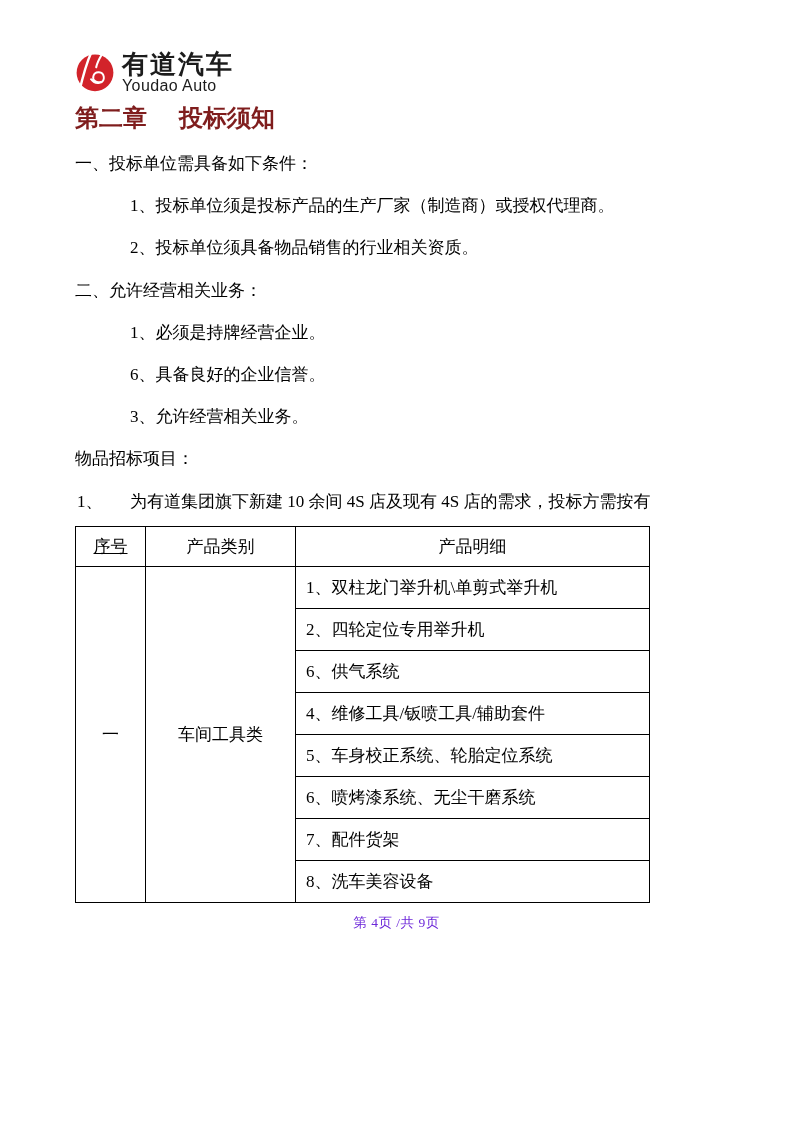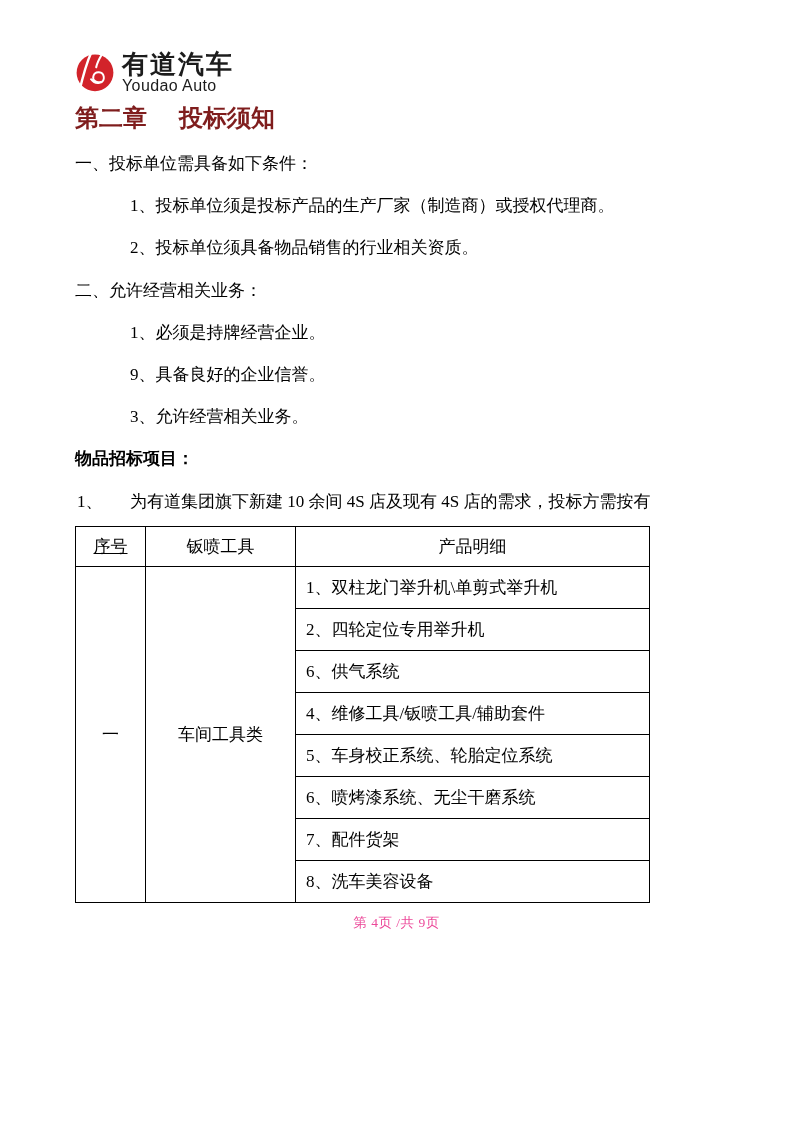--- a/index.html
+++ b/index.html
@@ -41,21 +41,21 @@
     color:#7f1d1d;
   }
   .heading-gap { display:inline-block; width:32px; }
 
   
   .body-text { margin-top:10px; font-size:17px; line-height:42.2px; }
   .para { white-space:nowrap; }
   .sub  { padding-left:55px; }
   .bold-sub {
     font-family:"Liberation Sans", sans-serif;
-    font-weight:bold; font-size:17px;
+    font-weight:normal; font-size:17px;
   }
   .item1 { position:relative; padding-left:55px; }
   .item1 .num { position:absolute; left:2px; }
 
   
   table.products {
     border-collapse:collapse; margin-top:3px;
     table-layout:fixed; width:574px;
   }
   table.products th, table.products td {
@@ -65,21 +65,21 @@
   th.c1 { width:70px;text-decoration:underline; }
   th.c2 { width:150px; }
   th.c3 { width:354px; }
   table.products th { height:40px; text-align:center; vertical-align:middle; }
   td.center-cell { text-align:center; vertical-align:middle; }
   td.detail-cell { height:42px; padding-left:10px; text-align:left; vertical-align:middle; }
 
   
   .footer {
     margin-top:11px; text-align:center;
-    font-size:13.5px; color:#ec4899; letter-spacing:0.5px;
+    font-size:13.5px; color:#6d28d9; letter-spacing:0.5px;
   }
 </style>
 </head>
 <body>
 
 <div class="page">
   <div class="content">
 
     <div class="logo-row">
       <span class="logo-mark">
@@ -100,36 +100,36 @@
       <span>第二章</span><span class="heading-gap"></span><span>投标须知</span>
     </div>
 
     <div class="body-text">
       <div class="para">一、投标单位需具备如下条件：</div>
       <div class="para sub">1、投标单位须是投标产品的生产厂家（制造商）或授权代理商。</div>
       <div class="para sub">2、投标单位须具备物品销售的行业相关资质。</div>
 
       <div class="para">二、允许经营相关业务：</div>
       <div class="para sub">1、必须是持牌经营企业。</div>
-      <div class="para sub">9、具备良好的企业信誉。</div>
+      <div class="para sub">6、具备良好的企业信誉。</div>
       <div class="para sub">3、允许经营相关业务。</div>
 
       <div class="para bold-sub">物品招标项目：</div>
 
       <div class="para item1">
         <span class="num">1、</span>
         <span>为有道集团旗下新建 10 余间 4S 店及现有 4S 店的需求，投标方需按有</span>
       </div>
     </div>
 
     <table class="products">
       <thead>
         <tr>
           <th class="c1">序号</th>
-          <th class="c2">钣喷工具</th>
+          <th class="c2">产品类别</th>
           <th class="c3">产品明细</th>
         </tr>
       </thead>
       <tbody>
         <tr>
           <td class="center-cell" rowspan="8">一</td>
           <td class="center-cell" rowspan="8">车间工具类</td>
           <td class="detail-cell">1、双柱龙门举升机\单剪式举升机</td>
         </tr>
         <tr>

